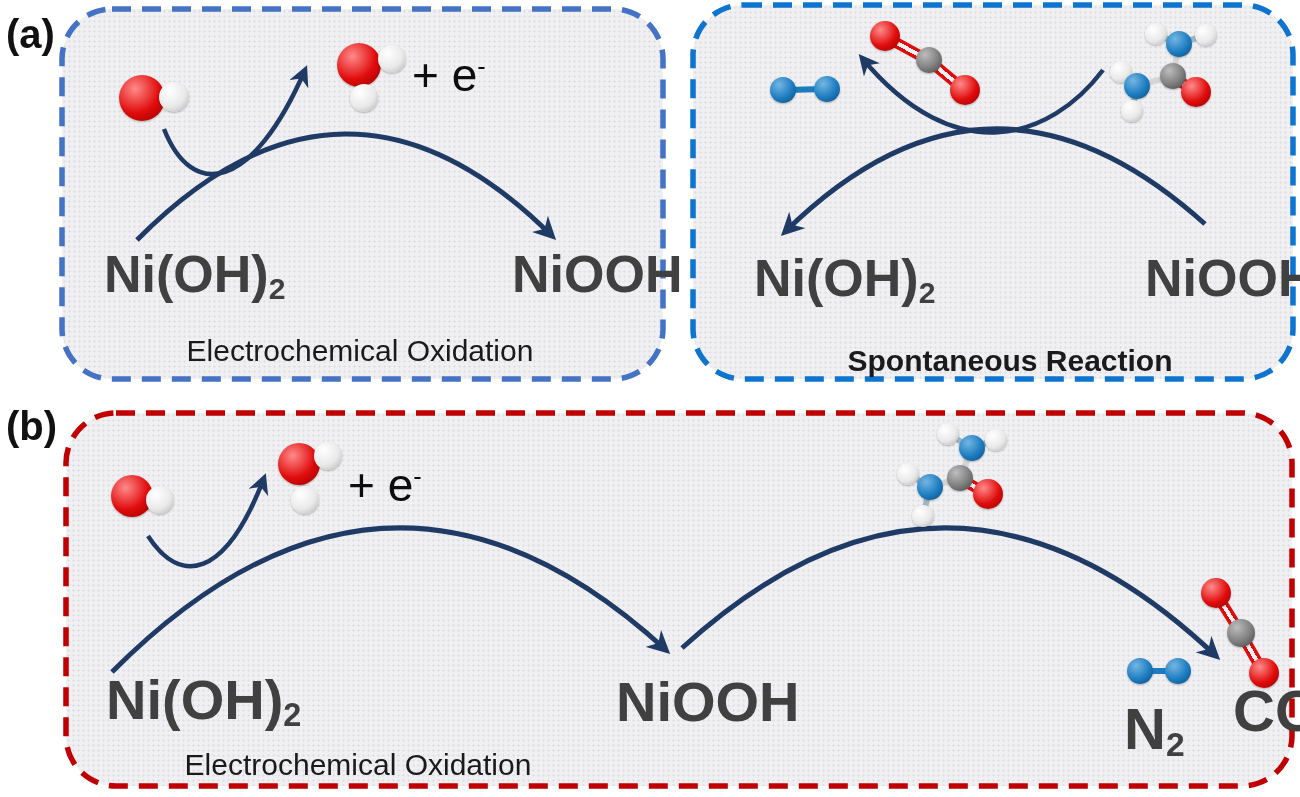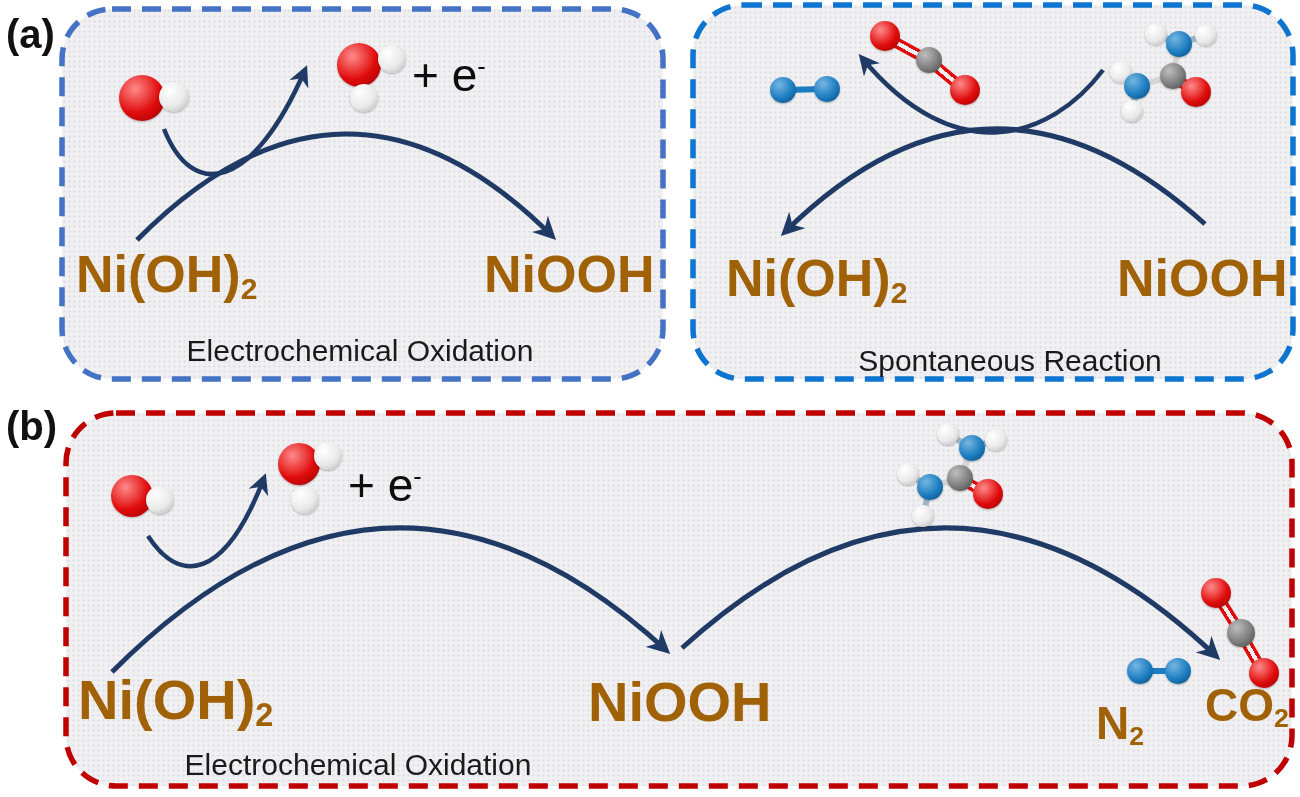--- a/index.html
+++ b/index.html
@@ -10,24 +10,24 @@
     color:var(--c-text,#111);
   }
   .panel-box {
     position:absolute; border-radius:50px;
     background-color:var(--c-panel-bg,#f0eff1);
     background-image:radial-gradient(rgba(140,140,160,0.14) 1px, transparent 1.2px);
     background-size:5px 5px;
   }
   #arrow-layer { position:absolute; left:0; top:0; width:1300px; height:797px; pointer-events:none; }
   .panel-label { position:absolute; font-size:40px; font-weight:bold; color:#111; line-height:1; }
-  .formula { position:absolute; font-weight:bold; color:#a16207; line-height:1; white-space:nowrap; }
+  .formula { position:absolute; font-weight:bold; color:#404040; line-height:1; white-space:nowrap;margin-left:28px; }
   .formula.size-a { font-size:52px; }
   .formula.size-b { font-size:56px; }
-  .formula.size-gas { font-size:46px; }
+  .formula.size-gas { font-size:58px; }
   .formula sub { font-size:0.58em; vertical-align:baseline; position:relative; top:0.22em; }
   .caption { position:absolute; font-size:30px; font-weight:normal; color:#1a1a1a; white-space:nowrap; transform:translateX(-50%); line-height:1; }
   .plus-e { position:absolute; font-size:46px; color:#0d0d0d; white-space:nowrap; line-height:1; }
   .plus-e sup { font-size:0.55em; vertical-align:super; line-height:0; }
   .mol { position:absolute; }
   .atom { position:absolute; border-radius:50%; box-shadow:0 1px 2px rgba(0,0,0,0.25); }
   .atom.o { background:radial-gradient(circle at 35% 30%, #ff8a8a, var(--c-oxygen,#e00c0c) 55%, #9c0000 95%); }
   .atom.h { background:radial-gradient(circle at 35% 30%, #ffffff, var(--c-hydrogen,#e9e9e9) 55%, #b5b5b5 95%); }
   .atom.n { background:radial-gradient(circle at 35% 30%, #74b6e2, var(--c-nitrogen,#1c7cc0) 55%, #0d4e80 95%); }
   .atom.c { background:radial-gradient(circle at 35% 30%, #bdbdbd, var(--c-carbon,#7d7d7d) 55%, #474747 95%); }
@@ -131,21 +131,21 @@
     <div class="atom o" style="left:76px; top:59px; width:30px; height:30px;"></div>
     <div class="atom h" style="left:16px; top:82px; width:22px; height:22px;"></div>
   </div>
 
   <div class="formula size-a" style="left:726px; top:252px;">
     <span>Ni(OH)</span><sub>2</sub>
   </div>
   <div class="formula size-a" style="left:1117px; top:252px;">
     <span>NiOOH</span>
   </div>
-  <div class="caption" style="left:1010px; top:346px;">Spontaneous Reaction</div>
+  <div class="caption" style="left:1010px; top:346px;font-weight:bold;">Spontaneous Reaction</div>
 
   <div class="mol" style="left:106px; top:470px; width:80px; height:60px;">
     <div class="bond" style="left:26px; top:23px; width:28px; transform:rotate(8.1deg);"></div>
     <div class="atom o" style="left:5px; top:5px; width:42px; height:42px;"></div>
     <div class="atom h" style="left:40px; top:16px; width:28px; height:28px;"></div>
   </div>
 
   <div class="mol" style="left:274px; top:438px; width:86px; height:82px;">
     <div class="bond" style="left:25px; top:23px; width:30px; transform:rotate(-15.4deg);"></div>
     <div class="bond" style="left:25px; top:23px; width:36px; transform:rotate(80.5deg);"></div>

